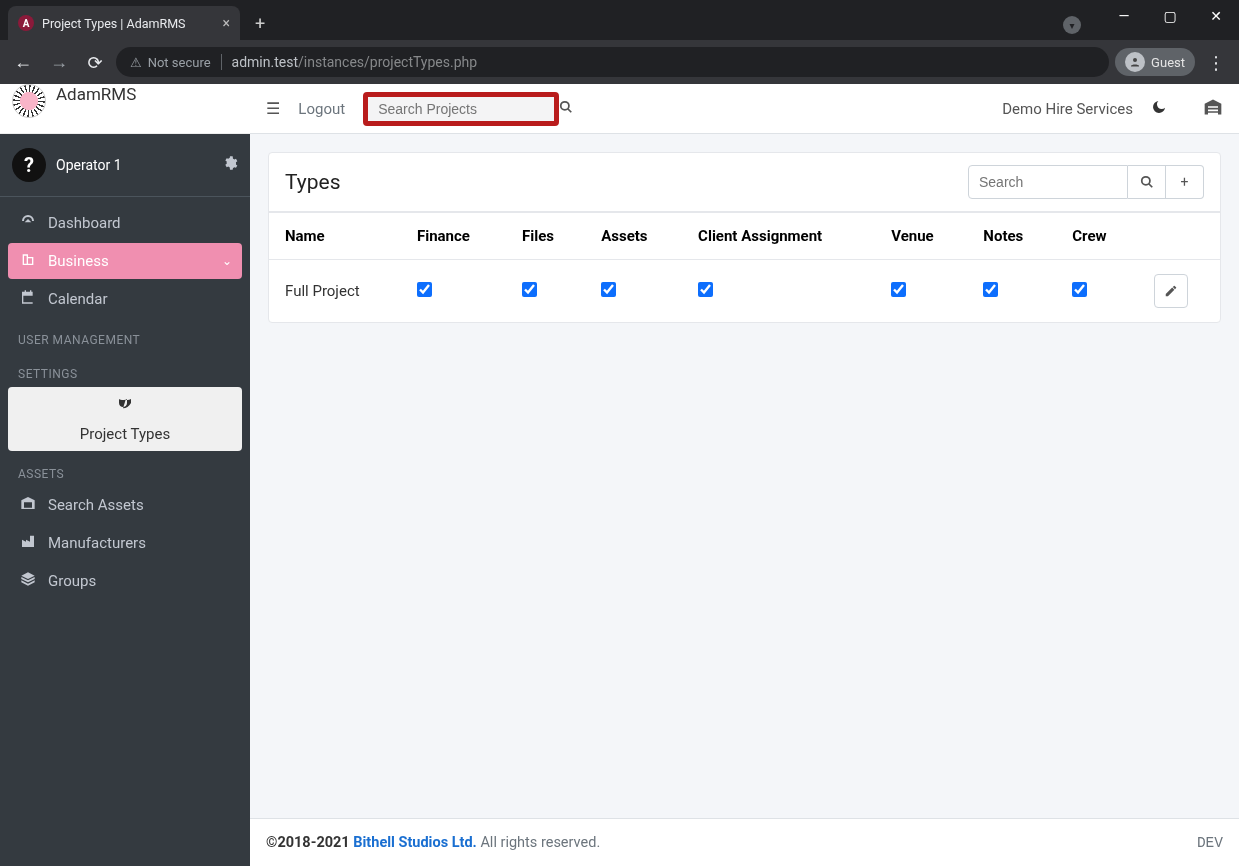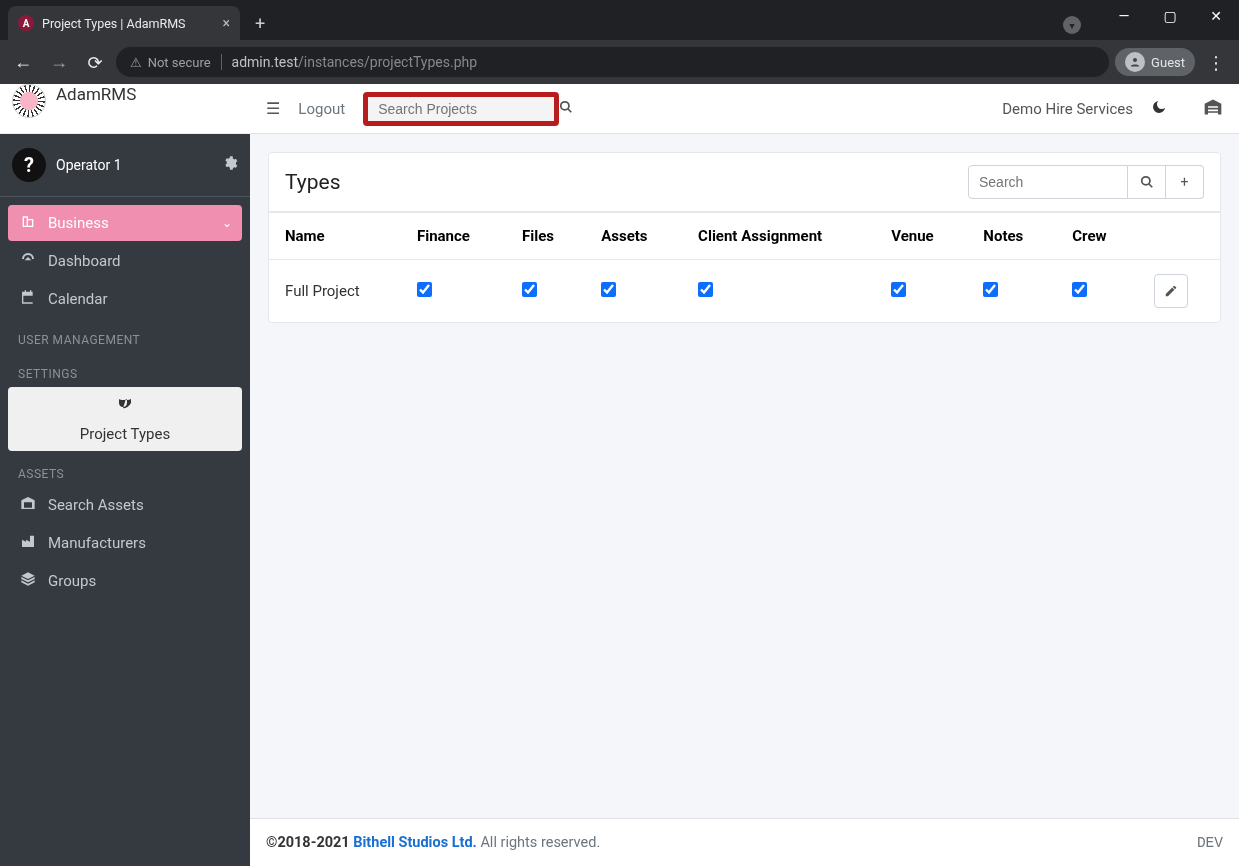--- a/index.html
+++ b/index.html
@@ -218,36 +218,36 @@
       <div class="user-avatar">?</div>
       <span class="user-name">Operator 1</span>
       <span class="user-gear">
         <svg width="16" height="16" viewBox="0 0 24 24" fill="#c2c7d0">
             <path d="M12 8a4 4 0 1 0 0 8 4 4 0 0 0 0-8zm9 4a7 7 0 0 0-.1-1.2l2.1-1.6-2-3.4-2.5 1a7 7 0 0 0-2-1.2L16 2h-4l-.5 2.6a7 7 0 0 0-2 1.2l-2.5-1-2 3.4 2.1 1.6A7 7 0 0 0 7 12c0 .4 0 .8.1 1.2L5 14.8l2 3.4 2.5-1c.6.5 1.3.9 2 1.2L12 22h4l.5-2.6c.7-.3 1.4-.7 2-1.2l2.5 1 2-3.4-2.1-1.6c.1-.4.1-.8.1-1.2z"></path>
           </svg>
       </span>
     </div>
 
     <nav class="nav">
+      <div class="nav-item">
+        <span class="icon">
+          <svg width="16" height="16" viewBox="0 0 24 24" fill="currentColor">
+              <path d="M12 3a9 9 0 0 0-9 9h3a6 6 0 1 1 12 0h3a9 9 0 0 0-9-9zm0 6l5 5h-10z"></path>
+            </svg>
+        </span>
+        <span>Dashboard</span>
+      </div>
       <div class="nav-item active-pink">
         <span class="icon">
           <svg width="16" height="16" viewBox="0 0 24 24" fill="currentColor">
               <path d="M4 21V5h8v4h8v12H4zm2-2h4V7H6v12zm6 0h6v-8h-6v8z"></path>
             </svg>
         </span>
         <span>Business</span>
         <span class="nav-chevron">⌄</span>
-      </div>
-      <div class="nav-item">
-        <span class="icon">
-          <svg width="16" height="16" viewBox="0 0 24 24" fill="currentColor">
-              <path d="M12 3a9 9 0 0 0-9 9h3a6 6 0 1 1 12 0h3a9 9 0 0 0-9-9zm0 6l5 5h-10z"></path>
-            </svg>
-        </span>
-        <span>Dashboard</span>
       </div>
       <div class="nav-item">
         <span class="icon">
           <svg width="16" height="16" viewBox="0 0 24 24" fill="currentColor">
               <path d="M5 4h2V2h2v2h6V2h2v2h2v18H3V4h2zm0 6v10h14V10H5z"></path>
             </svg>
         </span>
         <span>Calendar</span>
       </div>
 

